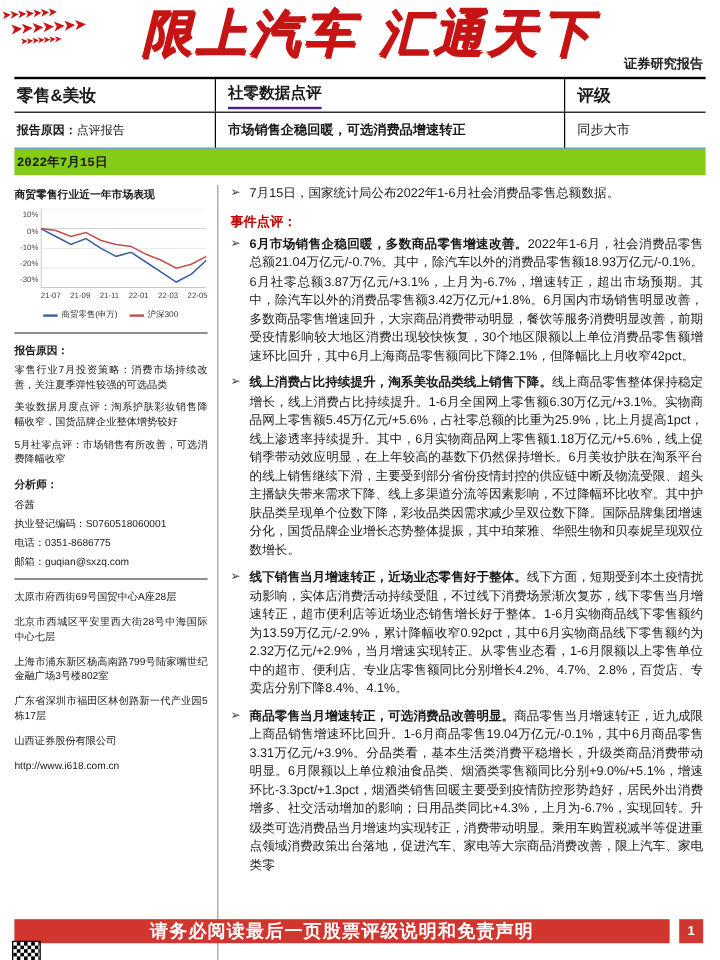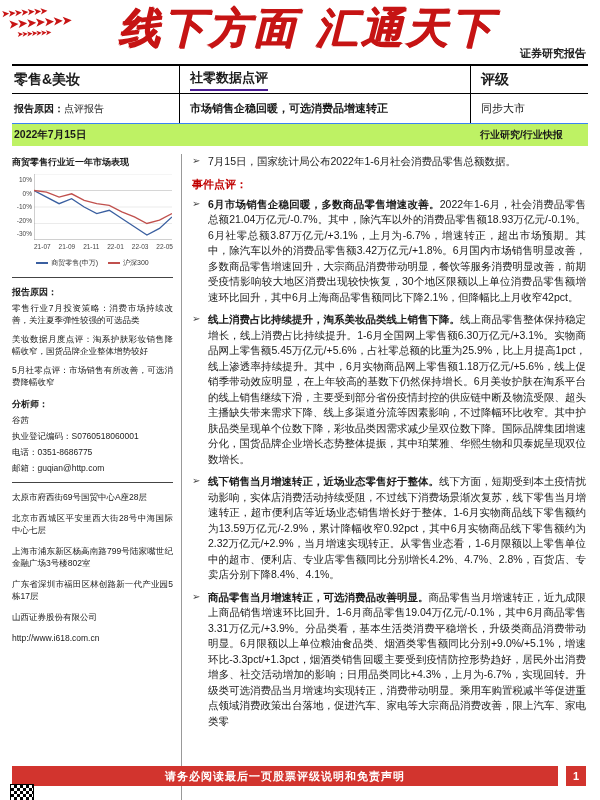--- a/index.html
+++ b/index.html
@@ -22,21 +22,21 @@
     font-family:"DejaVu Serif","Liberation Serif",serif; font-weight:bold; font-style:italic;
     font-size:42px; color:#c61414; letter-spacing:3px; text-shadow:1px 1px 0 #c61414;
   }
   .report-type { position:absolute; right:14px; top:46px; font-size:11px; font-weight:bold; color:#222; }
 
   
   .header { margin:0 12px; border-top:2px solid #000; font-size:10px; }
   .h-row { display:flex; align-items:flex-end; }
   .h-row1 { height:28px; border-bottom:1px solid #000; }
   .h-row2 { height:30px; border-bottom:1px solid #3b82f6; }
-  .h-row3 { height:22px; background:#bef264; }
+  .h-row3 { height:22px; background:#84cc16;font-family:Liberation Mono, monospace; }
   .cell-left  { width:168px; padding:2px 8px 2px 2px; align-self:stretch; display:flex; align-items:center; }
   .cell-mid   { flex:1; padding:2px 10px; align-self:stretch; display:flex; align-items:center; }
   .cell-right { width:118px; padding:2px 4px 2px 10px; align-self:stretch; display:flex; align-items:center; }
   .h-row1 .cell-left, .h-row2 .cell-left { border-right:1px solid #000; }
   .h-row1 .cell-right, .h-row2 .cell-right { border-left:1px solid #000; }
   .industry-title { font-size:14px; font-weight:bold; }
   .report-title { font-size:13px; font-weight:bold; border-bottom:2px solid #4c1d95; padding-bottom:2px; }
   .rating-label { font-size:14px; font-weight:bold; }
   .reason b { font-weight:bold; }
   .subtitle { font-size:11px; font-weight:bold; }
@@ -71,21 +71,21 @@
   
   .section-label { color:#c00000; font-weight:bold; font-size:11px; margin:2px 0 5px 0; }
   .bullet { display:flex; margin-bottom:7px; }
   .bullet .arrow { color:#444; font-size:10px; width:16px; flex:none; padding-top:1px; }
   .bullet p { flex:1; font-size:10.5px; line-height:15.5px; text-align:justify; }
   .bullet p b { font-weight:bold; }
 
   
   .footer-bar {
     position:absolute; left:12px; right:42px; bottom:14px; height:20px;
-    background:#d2342e; color:#fff; font-size:11px; font-weight:bold;
+    background:#d2342e; color:#fff; font-size:15px; font-weight:bold;
     display:flex; align-items:center; justify-content:center; letter-spacing:1px;
   }
   .page-num {
     position:absolute; right:14px; bottom:14px; width:20px; height:20px;
     background:#d2342e; color:#fff; font-size:11px; font-weight:bold;
     display:flex; align-items:center; justify-content:center;
   }
   .qr {
     position:absolute; left:10px; bottom:-8px; width:24px; height:24px;
     background: conic-gradient(#000 25%, #fff 0 50%, #000 0 75%, #fff 0) 0 0/6px 6px;
@@ -94,21 +94,21 @@
 </style>
 </head>
 <body>
 
 <div class="banner">
   <div class="arrow-flock">
     <div>➤➤➤➤➤➤➤</div>
     <div>➤➤➤➤➤➤➤</div>
     <div>➤➤➤➤➤➤➤</div>
   </div>
-  <div class="calligraphy">线下方面 汇通天下</div>
+  <div class="calligraphy">限上汽车 汇通天下</div>
   <div class="report-type">证券研究报告</div>
 </div>
 
 <div class="header">
   <div class="h-row h-row1">
     <div class="cell-left">
       <span class="industry-title">零售&amp;美妆</span>
     </div>
     <div class="cell-mid">
       <span class="report-title">社零数据点评</span>
@@ -126,23 +126,20 @@
     </div>
     <div class="cell-right">
       <span class="rating-value">同步大市</span>
     </div>
   </div>
   <div class="h-row h-row3">
     <div class="cell-left">
       <span class="date-text">2022年7月15日</span>
     </div>
     <div class="cell-mid"></div>
-    <div class="cell-right">
-      <span class="category-text">行业研究/行业快报</span>
-    </div>
   </div>
 </div>
 
 <div class="page-body">
 
   <aside class="sidebar">
 
     <div class="chart-block">
       <div class="chart-title">商贸零售行业近一年市场表现</div>
       <div class="chart-wrap">
@@ -188,21 +185,21 @@
 
     <div class="side-label">报告原因：</div>
     <div class="report-item">零售行业7月投资策略：消费市场持续改善，关注夏季弹性较强的可选品类</div>
     <div class="report-item">美妆数据月度点评：淘系护肤彩妆销售降幅收窄，国货品牌企业整体增势较好</div>
     <div class="report-item">5月社零点评：市场销售有所改善，可选消费降幅收窄</div>
 
     <div class="side-label" style="margin-top:10px">分析师：</div>
     <div class="analyst-line">谷茜</div>
     <div class="analyst-line">执业登记编码：S0760518060001</div>
     <div class="analyst-line">电话：0351-8686775</div>
-    <div class="analyst-line">邮箱：guqian@http.com</div>
+    <div class="analyst-line">邮箱：guqian@sxzq.com</div>
 
     <hr class="side-divider">
 
     <div class="address-item">太原市府西街69号国贸中心A座28层</div>
     <div class="address-item">北京市西城区平安里西大街28号中海国际中心七层</div>
     <div class="address-item">上海市浦东新区杨高南路799号陆家嘴世纪金融广场3号楼802室</div>
     <div class="address-item">广东省深圳市福田区林创路新一代产业园5栋17层</div>
     <div class="company-name">山西证券股份有限公司</div>
     <div class="website">http://www.i618.com.cn</div>
   </aside>

